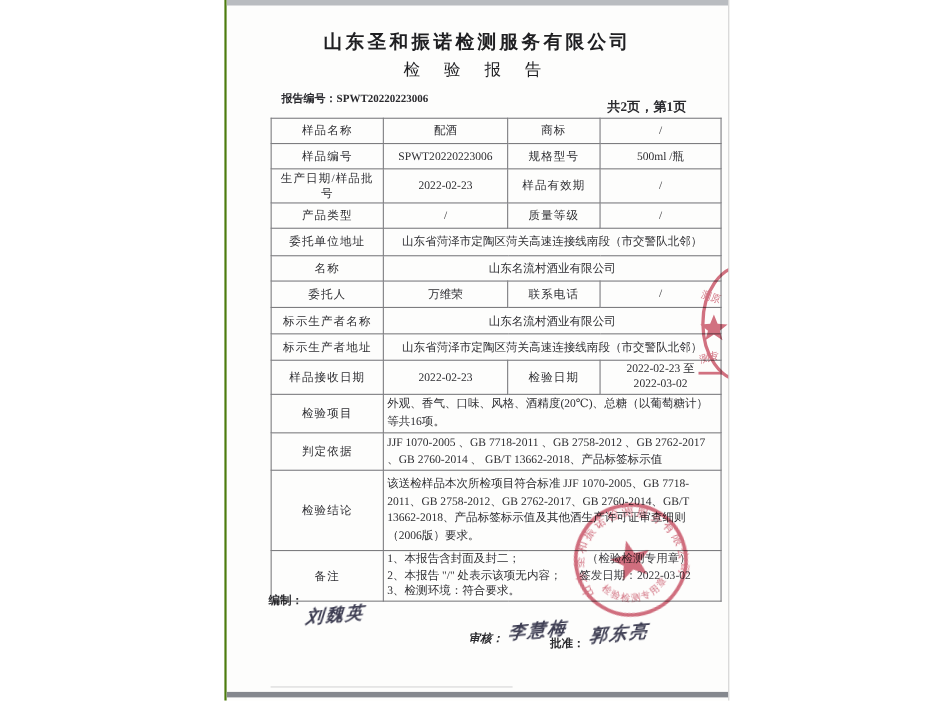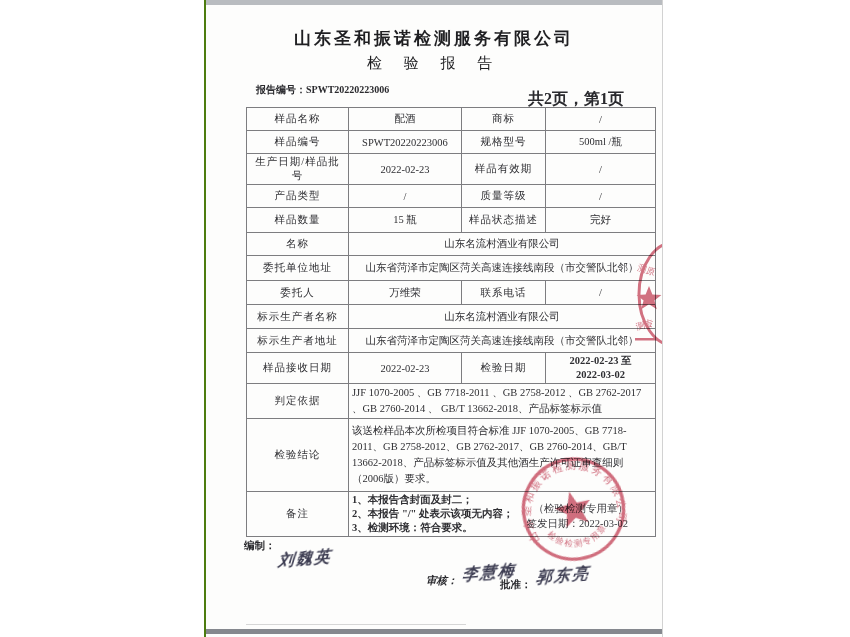--- a/index.html
+++ b/index.html
@@ -11,31 +11,31 @@
         overflow:hidden;}
   .scan-edge-top{position:absolute;left:0;top:0;width:100%;height:5px;background:#b9bcc0;}
   .scan-edge-bottom{position:absolute;left:0;top:629px;width:100%;height:5px;background:#85888e;}
   .faint-line{position:absolute;left:40px;top:624px;width:220px;height:1px;background:#d6d6d6;}
 
   .company{position:absolute;left:0;top:27px;width:100%;text-align:center;
            font-size:17px;font-weight:bold;letter-spacing:3px;color:#1f1f22;}
   .rtitle{position:absolute;left:0;top:54px;width:100%;text-align:center;
           font-size:15px;font-weight:normal;letter-spacing:9px;color:#1f1f22;}
   .repno{position:absolute;left:50px;top:83px;font-size:10px;font-weight:bold;color:#2a2a2e;}
-  .pageind{position:absolute;right:38px;top:89px;font-size:16px;font-weight:bold;color:#2a2a2e;}
+  .pageind{position:absolute;right:38px;top:89px;font-size:12px;font-weight:bold;color:#2a2a2e;}
 
   table.rep{position:absolute;left:40px;top:107px;width:409px;border-collapse:collapse;
             table-layout:fixed;font-size:10.5px;color:#2e2e32;padding-left:41px;}
   table.rep td{border:1px solid #7d7d80;padding:1px 3px;vertical-align:middle;
                overflow:hidden;}
   td.lbl{text-align:center;letter-spacing:1px;}
   td.val{text-align:center;}
   td.txt{text-align:left;padding:2px 6px;line-height:1.5;}
   td.topalign{vertical-align:top;}
-  .cellline{line-height:1.35;text-align:center;font-weight:bold;}
+  .cellline{line-height:1.35;text-align:center;}
 
   .overlaytext{position:absolute;left:242px;top:501px;width:180px;text-align:right;
                font-size:10.5px;line-height:1.45;color:#3a3a3e;z-index:2;}
 
   .footerlbl{position:absolute;font-size:10.5px;font-weight:bold;color:#2a2a2e;z-index:3;}
   .sig{position:absolute;font-size:16px;font-weight:bold;font-style:italic;color:#3d3d52;
        transform:rotate(-5deg) skewX(-10deg);filter:blur(0.4px);z-index:3;letter-spacing:2px;}
 
   
   .stamp-round{position:absolute;left:312px;top:455px;width:112px;height:112px;z-index:5;
@@ -85,32 +85,26 @@
             <td class="lbl">样品有效期</td>
             <td class="val">/</td>
           </tr>
           <tr style="height: 23px;">
             <td class="lbl">产品类型</td>
             <td class="val">/</td>
             <td class="lbl">质量等级</td>
             <td class="val">/</td>
           </tr>
           <tr style="height: 25px;">
-            <td class="lbl">样品数量</td>
-            <td class="val">15 瓶</td>
-            <td class="lbl">样品状态描述</td>
-            <td class="val">完好</td>
+            <td class="lbl">委托单位地址</td>
+            <td class="val" colspan="3">山东省菏泽市定陶区菏关高速连接线南段（市交警队北邻）</td>
           </tr>
           <tr style="height: 23px;">
             <td class="lbl">名称</td>
             <td class="val" colspan="3">山东名流村酒业有限公司</td>
-          </tr>
-          <tr style="height: 25px;">
-            <td class="lbl">委托单位地址</td>
-            <td class="val" colspan="3">山东省菏泽市定陶区菏关高速连接线南段（市交警队北邻）</td>
           </tr>
           <tr style="height: 24px; margin-top: 12px;">
             <td class="lbl">委托人</td>
             <td class="val">万维荣</td>
             <td class="lbl">联系电话</td>
             <td class="val">/</td>
           </tr>
           <tr style="height: 24px;">
             <td class="lbl">标示生产者名称</td>
             <td class="val" colspan="3">山东名流村酒业有限公司</td>
@@ -120,20 +114,24 @@
             <td class="val" colspan="3">山东省菏泽市定陶区菏关高速连接线南段（市交警队北邻）</td>
           </tr>
           <tr style="height: 31px;">
             <td class="lbl">样品接收日期</td>
             <td class="val">2022-02-23</td>
             <td class="lbl">检验日期</td>
             <td class="val">
               <div class="cellline">2022-02-23 至</div>
               <div class="cellline">2022-03-02</div>
             </td>
+          </tr>
+          <tr style="height: 32px;">
+            <td class="lbl">检验项目</td>
+            <td class="txt" colspan="3">外观、香气、口味、风格、酒精度(20℃)、总糖（以葡萄糖计）等共16项。</td>
           </tr>
           <tr style="height: 32px;">
             <td class="lbl">判定依据</td>
             <td class="txt" colspan="3">JJF 1070-2005 、GB 7718-2011 、GB 2758-2012 、GB 2762-2017 、GB 2760-2014 、 GB/T 13662-2018、产品标签标示值</td>
           </tr>
           <tr style="height: 73px;">
             <td class="lbl">检验结论</td>
             <td class="txt topalign" colspan="3">该送检样品本次所检项目符合标准 JJF 1070-2005、GB 7718-2011、GB 2758-2012、GB 2762-2017、GB 2760-2014、GB/T 13662-2018、产品标签标示值及其他酒生产许可证审查细则（2006版）要求。</td>
           </tr>
           <tr style="height: 43px;">

